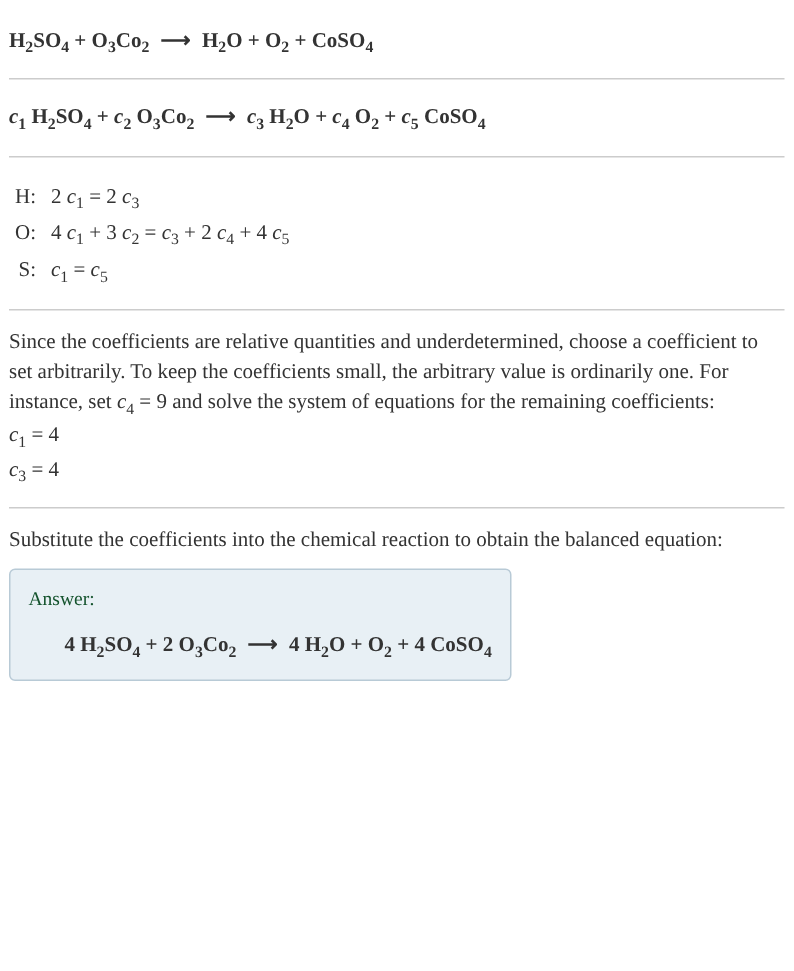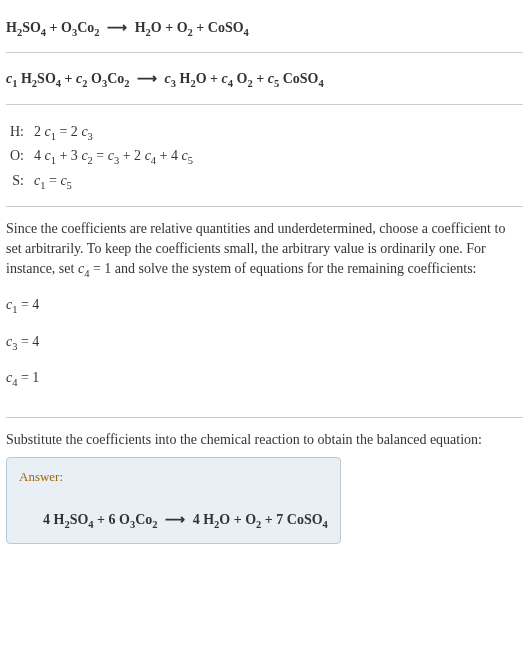--- a/index.html
+++ b/index.html
@@ -47,34 +47,34 @@
     }
     .atom-table td {
       padding: 1px 4px;
       vertical-align: baseline;
     }
     .atom-table td:first-child {
       text-align: right;
       padding-right: 6px;
     }
     .coef-line {
-      margin: 14px 0;
+      margin: 0 0;
     }
     .answer-box {
       background: #e8f0f5;
       border: 1px solid #b8cad6;
       border-radius: 4px;
       padding: 10px 12px;
       margin-top: 8px;
       width: fit-content;
     }
     .answer-label {
       font-size: 13px;
-      color: #a16207;
-      margin-bottom: 24px;
+      color: #14532d;
+      margin-bottom: 13px;
     }
     .answer-eq {
       padding-left: 24px;
     }
     .ital {
       font-style: italic;
     }
   </style>
 </head>
 <body>
@@ -115,32 +115,31 @@
       <td><span class="ital">c</span><sub>1</sub><span> = </span><span class="ital">c</span><sub>5</sub></td>
     </tr>
   </tbody>
     </table>
 </div>
 
 <hr class="divider">
 
 <div class="section">
   <div>
-    <span>Since the coefficients are relative quantities and underdetermined, choose a coefficient to set arbitrarily. To keep the coefficients small, the arbitrary value is ordinarily one. For instance, set </span><span class="ital">c</span><sub>4</sub><span> = 1 and solve the system of equations for the remaining coefficients:</span>
+    <span>Since the coefficients are relative quantities and underdetermined, choose a coefficient to set arbitrarily. To keep the coefficients small, the arbitrary value is ordinarily one. For instance, set </span><span class="ital">c</span><sub>4</sub><span> = 9 and solve the system of equations for the remaining coefficients:</span>
   </div>
   <div class="coef-line"><span class="ital">c</span><sub>1</sub><span> = 4</span></div>
   <div class="coef-line"><span class="ital">c</span><sub>3</sub><span> = 4</span></div>
-  <div class="coef-line"><span class="ital">c</span><sub>4</sub><span> = 1</span></div>
 </div>
 
 <hr class="divider">
 
 <div class="section">
   <div>Substitute the coefficients into the chemical reaction to obtain the balanced equation:</div>
   <div class="answer-box">
     <div class="answer-label">Answer:</div>
     <div class="answer-eq equation">
-      <span>4 H</span><sub>2</sub><span>SO</span><sub>4</sub><span> + </span><span>6 O</span><sub>3</sub><span>Co</span><sub>2</sub>
+      <span>4 H</span><sub>2</sub><span>SO</span><sub>4</sub><span> + </span><span>2 O</span><sub>3</sub><span>Co</span><sub>2</sub>
       <span class="arrow">⟶</span>
-      <span>4 H</span><sub>2</sub><span>O</span><span> + </span><span>O</span><sub>2</sub><span> + </span><span>7 CoSO</span><sub>4</sub>
+      <span>4 H</span><sub>2</sub><span>O</span><span> + </span><span>O</span><sub>2</sub><span> + </span><span>4 CoSO</span><sub>4</sub>
     </div>
   </div>
 </div>
 
 </body></html>

